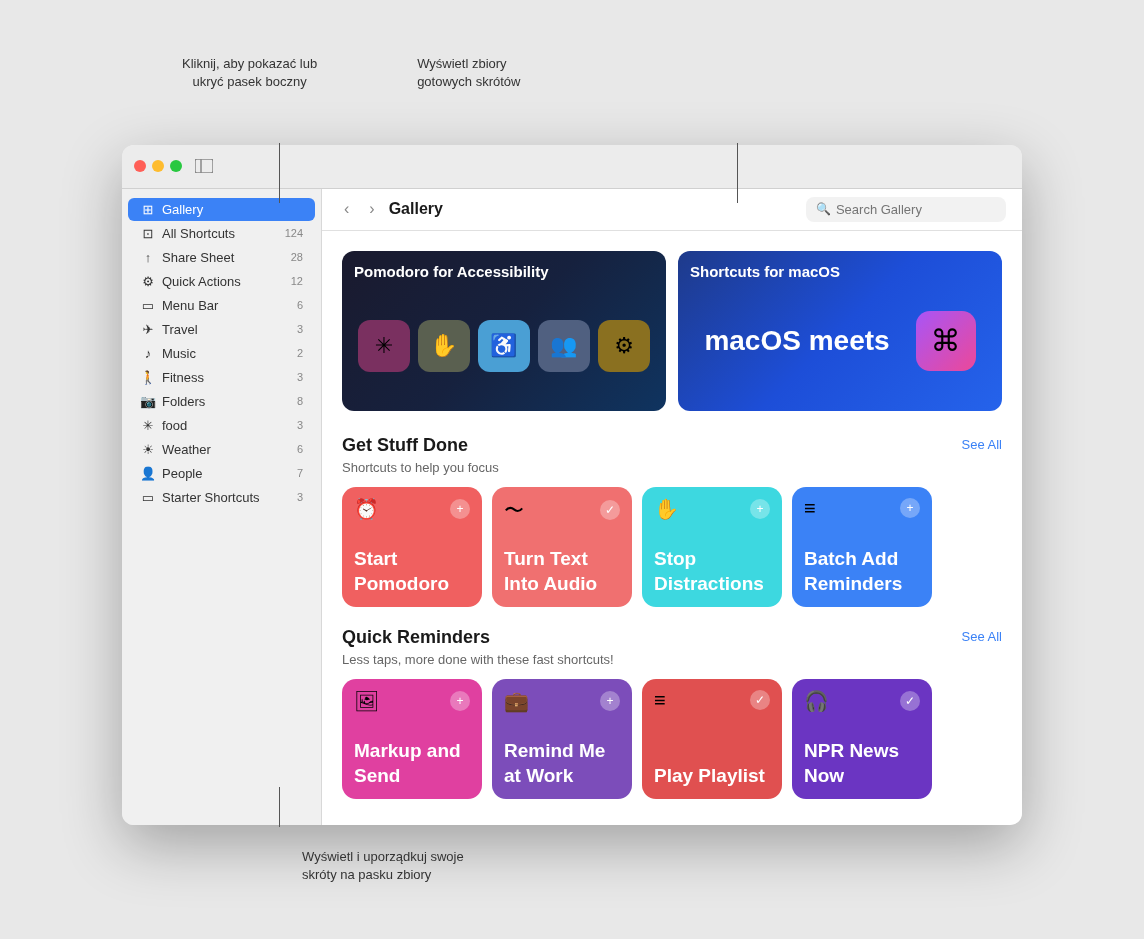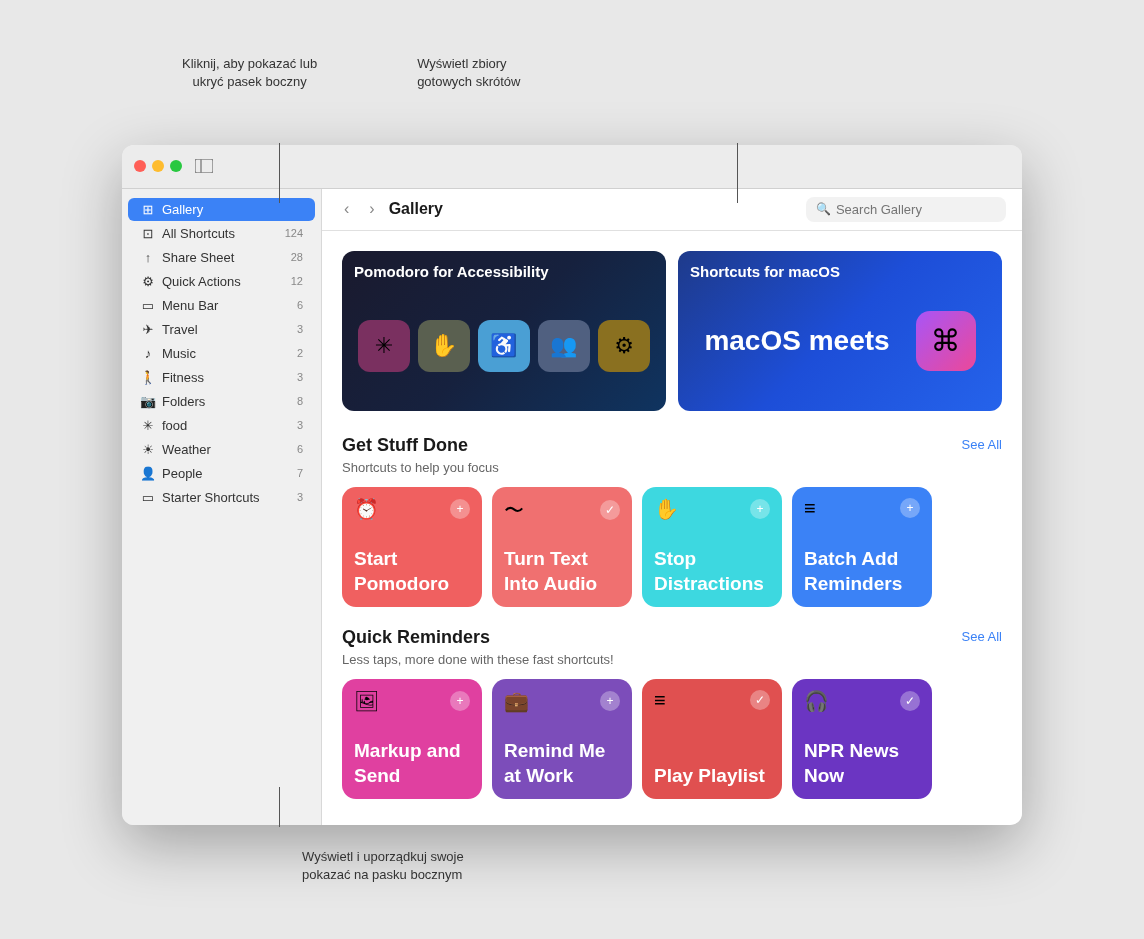--- a/index.html
+++ b/index.html
@@ -362,21 +362,21 @@
     <div class="ann-left" style="white-space:pre-line;">Kliknij, aby pokazać lub
 ukryć pasek boczny</div>
     <div class="ann-right" style="white-space:pre-line; margin-right:80px;">Wyświetl zbiory
 gotowych skrótów</div>
   </div>
 
   <div class="callout-line-left"></div>
   <div class="callout-line-right"></div>
   <div class="callout-line-bottom"></div>
   <div class="annotation-bottom" style="white-space:pre-line;">Wyświetl i uporządkuj swoje
-pokazać na pasku bocznym</div>
+skróty na pasku zbiory</div>
 
   <div class="app-window">
 
     <div class="title-bar">
       <div class="traffic-lights">
         <div class="traffic-light tl-close"></div>
         <div class="traffic-light tl-min"></div>
         <div class="traffic-light tl-max"></div>
       </div>
       <div class="sidebar-toggle">

